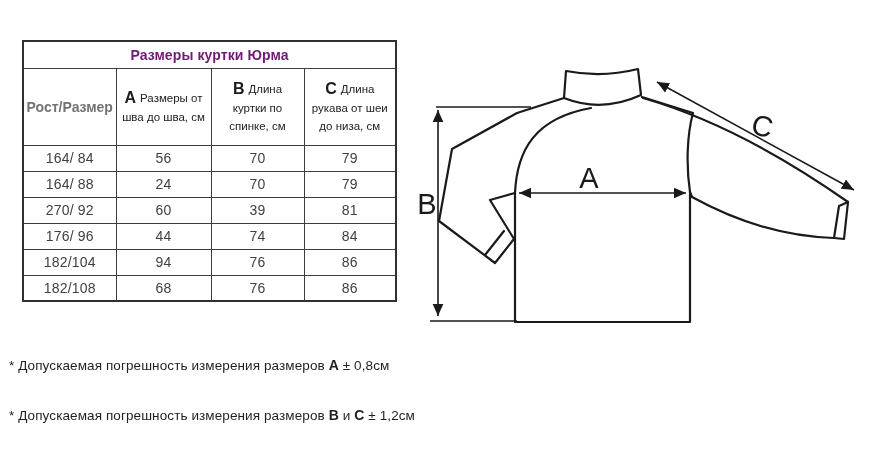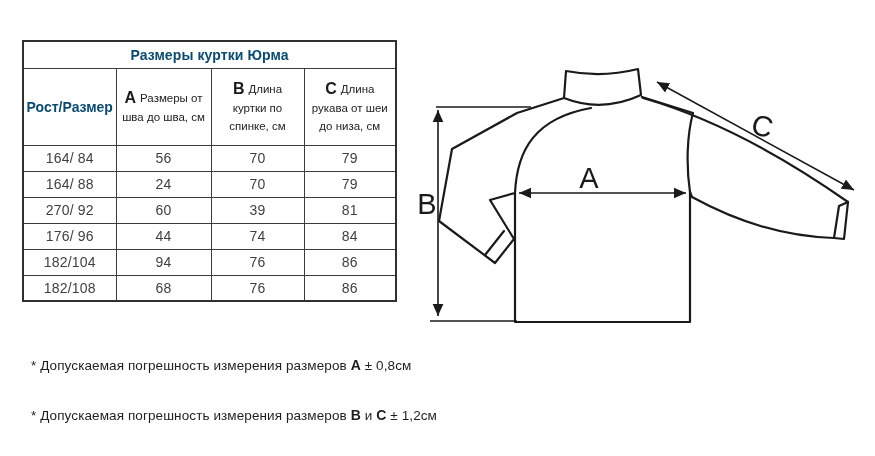--- a/index.html
+++ b/index.html
@@ -23,41 +23,41 @@
   }
   .size-table td, .size-table th {
     border:1.5px solid #3c3c3c;
     text-align:center;
     vertical-align:middle;
     padding:0 2px;
   }
   tr.title-row   { height:27px; }
   tr.header-row  { height:77px; }
   tr.data-row    { height:26px;padding-left:24px; }
-  .title-cell    { font-size:14px; font-weight:bold; color:#0c4a6e; letter-spacing:.1px; }
-  .hdr-size      { font-size:14px; font-weight:bold; color:#0c4a6e; }
+  .title-cell    { font-size:14px; font-weight:bold; color:#701a75; letter-spacing:.1px; }
+  .hdr-size      { font-size:14px; font-weight:bold; color:#737373; }
   .hdr-letter    { font-size:16px; font-weight:bold; color:#1b1b1b; margin-right:4px; vertical-align:-1px;}
   .hdr-desc      { font-size:11.5px; font-weight:normal; color:#222; white-space:pre-line; line-height:1.32; }
   td.data-cell   { font-size:14px; color:#3f3f3f; letter-spacing:.2px; white-space:pre; }
 
   
   svg.jacket {
     position:absolute; left:410px; top:8px;
     width:465px; height:340px;
   }
   svg.jacket text {
     font-family:"Liberation Sans", sans-serif;
     font-size:29px;
     fill:#1a1a1a;
     text-anchor:middle;
   }
 
   
   .footnote {
-    position:absolute; left:31px;
+    position:absolute; left:9px;
     font-size:13.5px; color:#1f1f1f;
     letter-spacing:.1px;
     white-space:pre;
   }
   .footnote b { font-size:14px; }
   .fn-1 { top:357px; }
   .fn-2 { top:407px; }
 </style>
 </head>
 <body>

